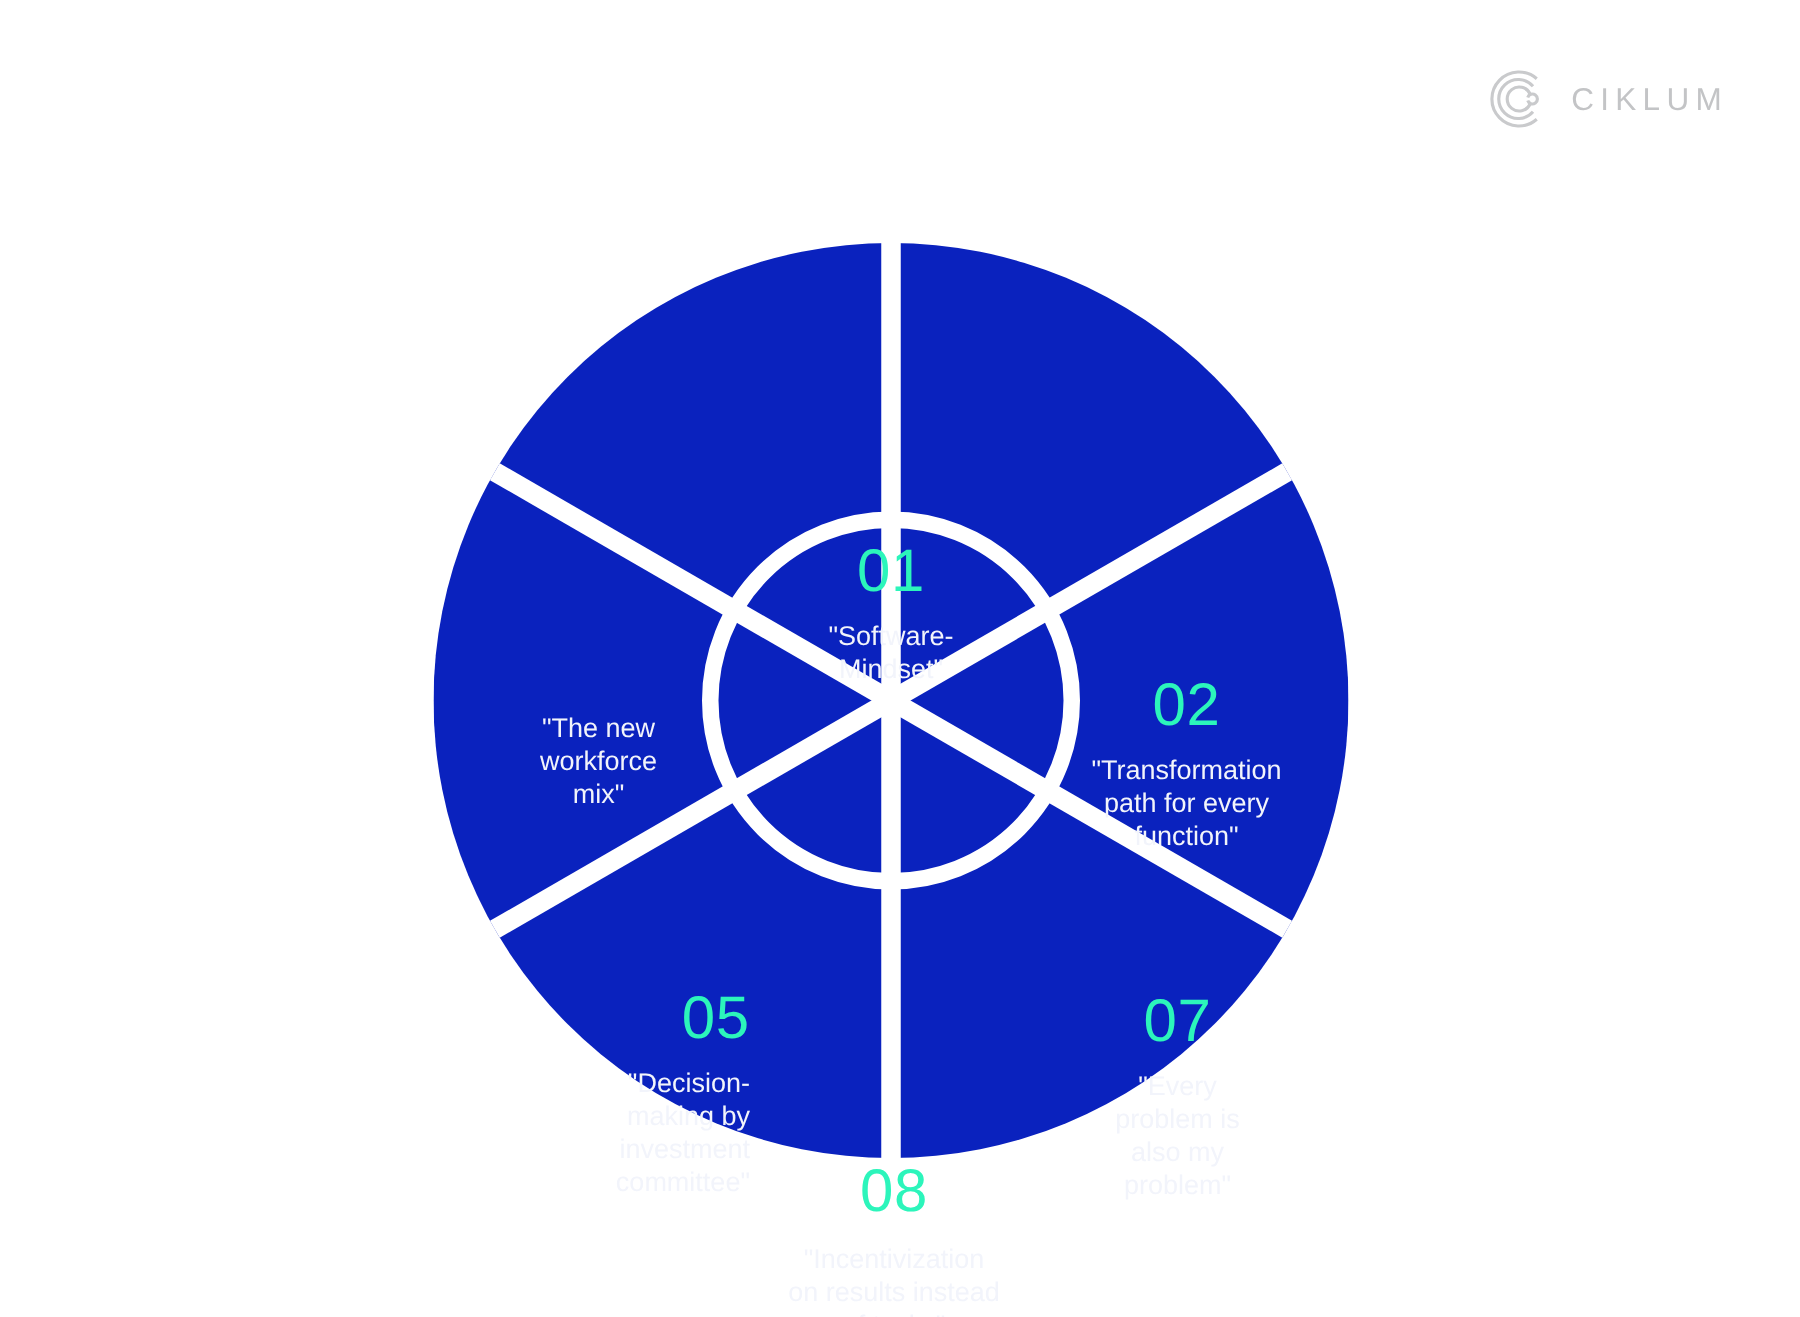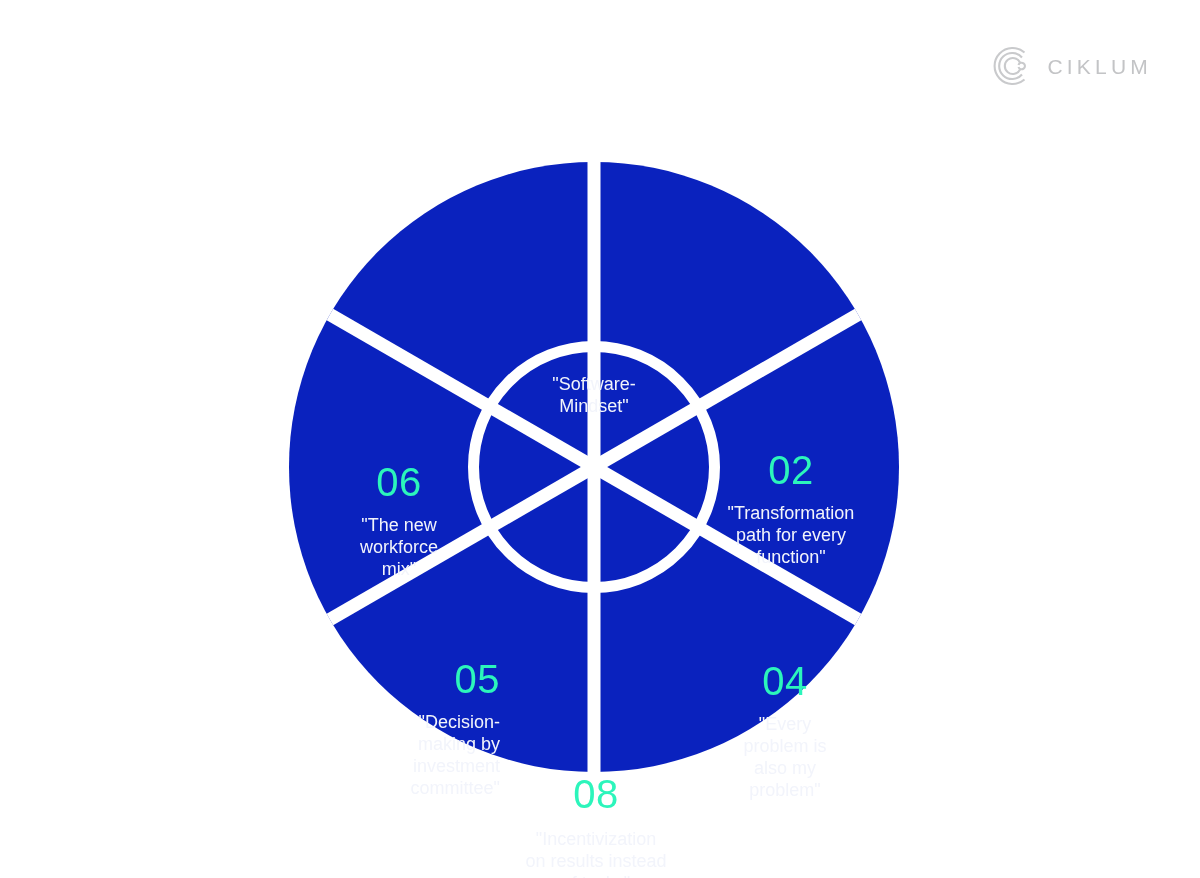--- a/index.html
+++ b/index.html
@@ -143,33 +143,34 @@
         <line x1="305" y1="305" x2="305" y2="610"></line>
         <line x1="305" y1="305" x2="40.9" y2="457.5"></line>
         <line x1="305" y1="305" x2="40.9" y2="152.5"></line>
       </g>
 
       <circle cx="305" cy="305" r="120.5" fill="none" stroke="#ffffff" stroke-width="11"></circle>
     </svg>
 
 
     <div class="seg seg-01">
+      <div class="seg-num">01</div>
       <div class="seg-label">"Software-
 Mindset"</div>
     </div>
 
     <div class="seg seg-02">
       <div class="seg-num">02</div>
       <div class="seg-label">"Transformation
 path for every
 function"</div>
     </div>
 
     <div class="seg seg-03">
-      <div class="seg-num">04</div>
+      <div class="seg-num">07</div>
       <div class="seg-label">"Every
 problem is
 also my
 problem"</div>
     </div>
 
     <div class="seg seg-04">
       <div class="seg-num">08</div>
       <div class="seg-label">"Incentivization
 on results instead
@@ -178,20 +179,19 @@
 
     <div class="seg seg-05">
       <div class="seg-num">05</div>
       <div class="seg-label">"Decision-
 making by
 investment
 committee"</div>
     </div>
 
     <div class="seg seg-06">
-      <div class="seg-num">06</div>
       <div class="seg-label">"The new
 workforce
 mix"</div>
     </div>
 
   </div>
 </div>
 
 </body></html>

